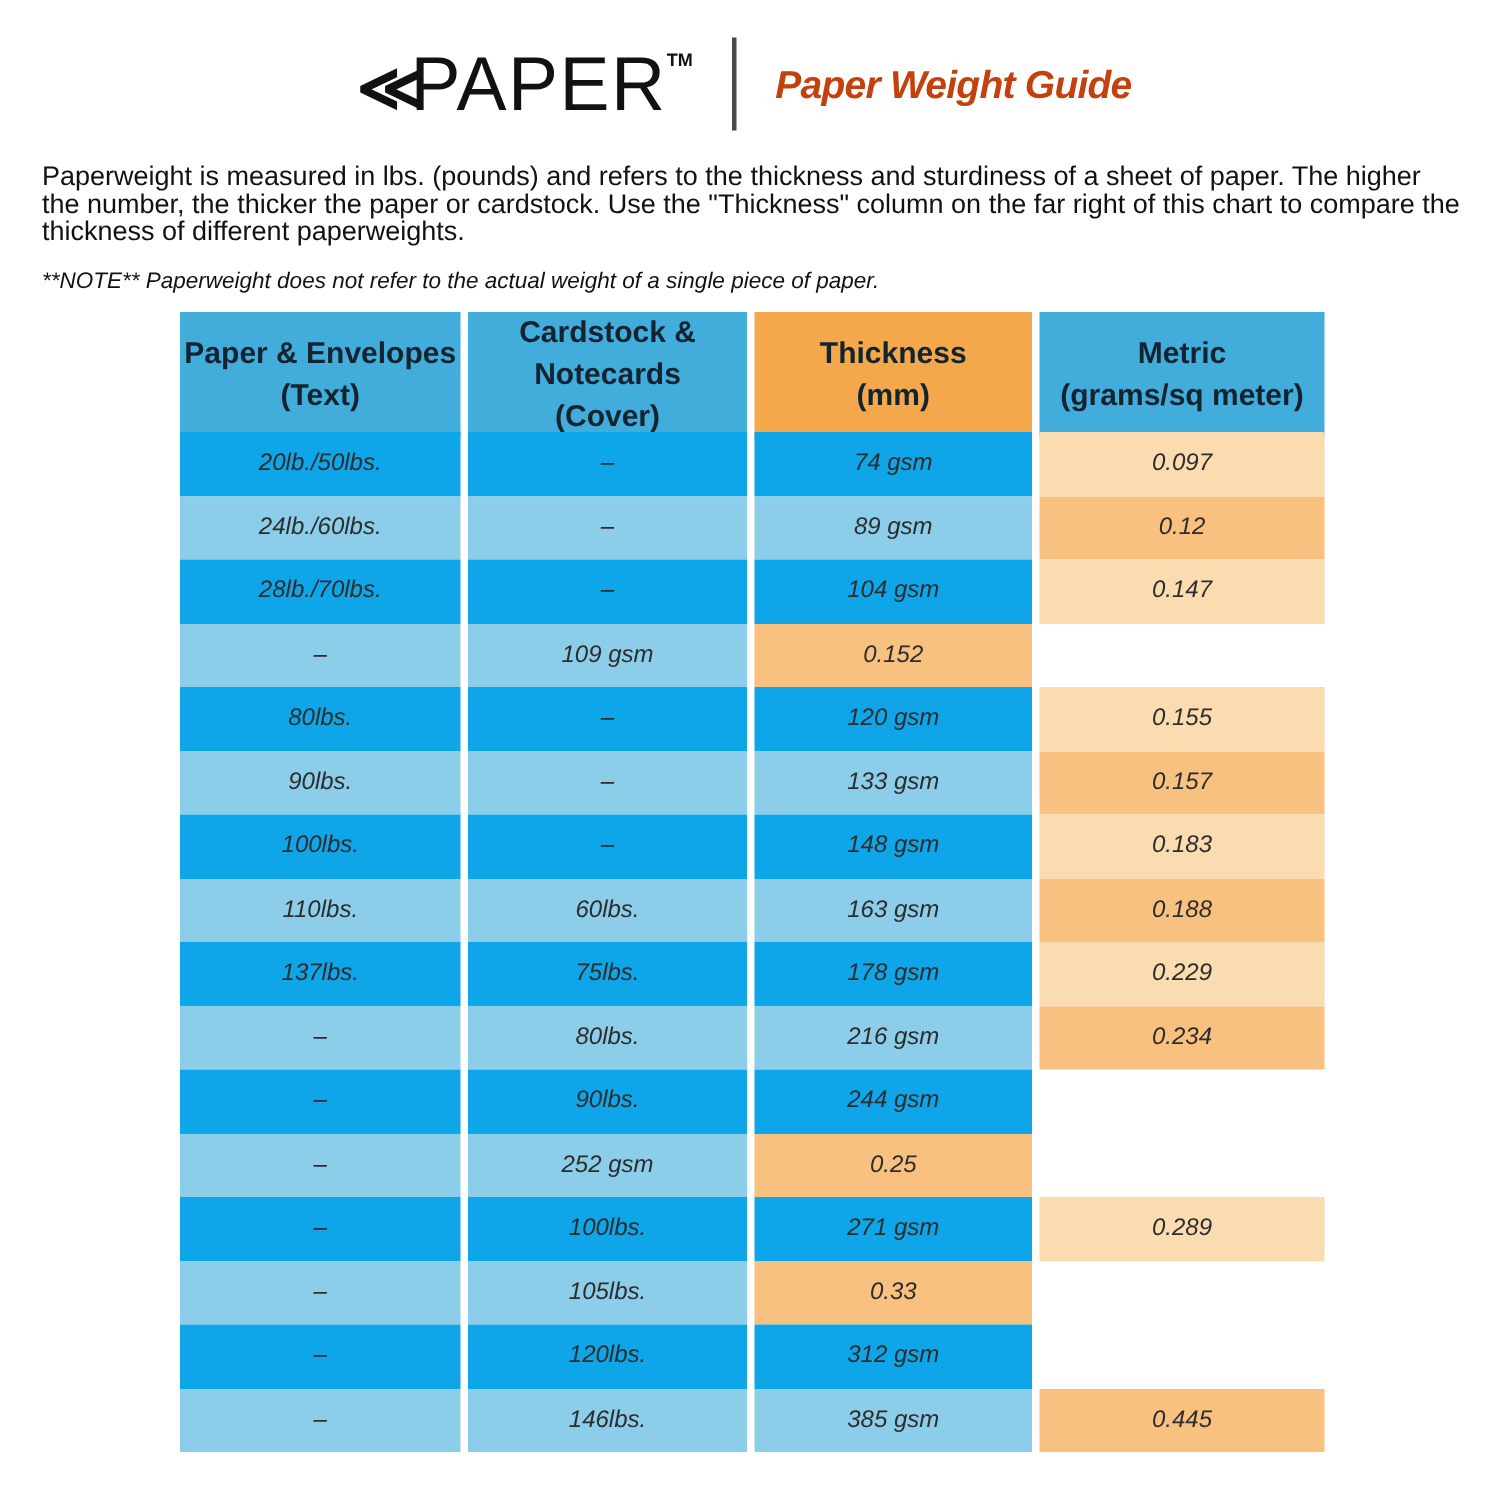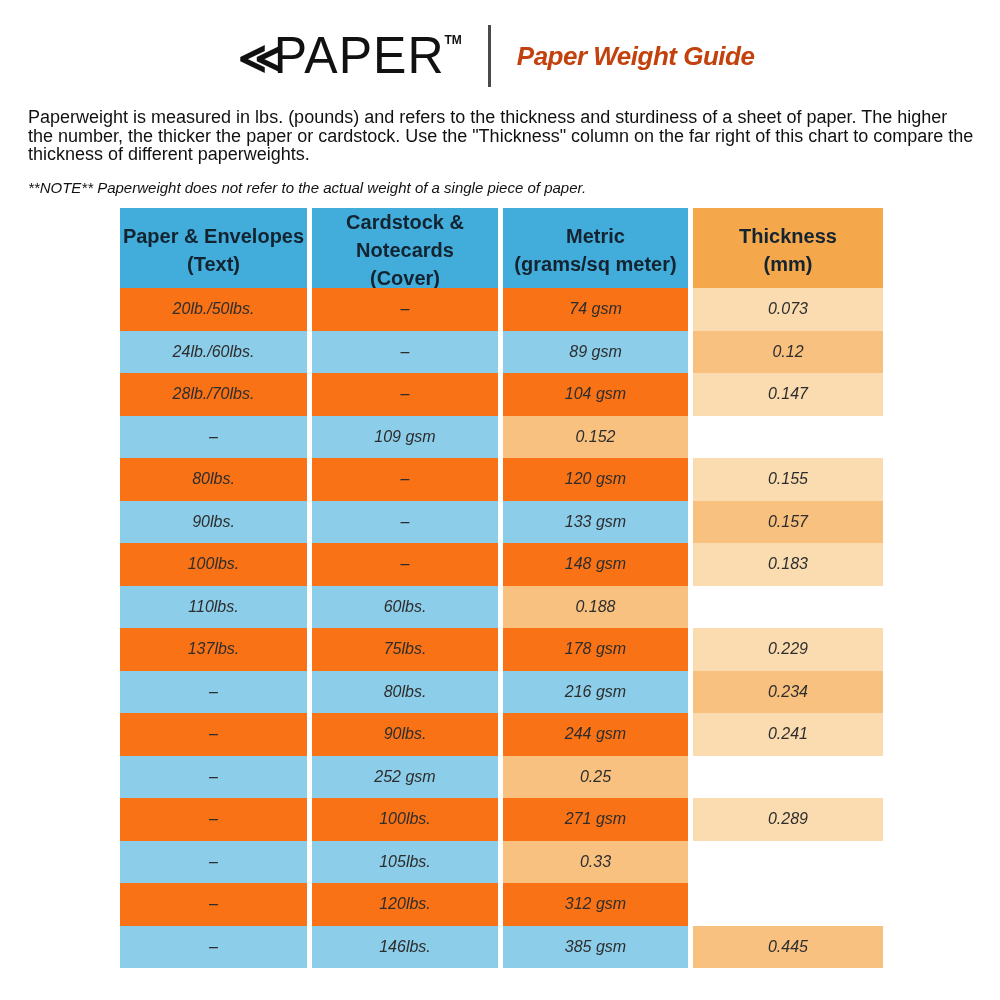--- a/index.html
+++ b/index.html
@@ -111,21 +111,21 @@
   .trow{ height:42.5px; }
   .cell{
     display:flex;
     align-items:center;
     justify-content:center;
     font-size:16px;
     font-style:italic;
     color:#2d2d2d;
     text-align:center;
   }
-  .trow.light .cell{ background:#f97316; }
+  .trow.light .cell{ background:#0ea5e9; }
   .trow.dark  .cell{ background:#8CCDE9; }
   .trow.light .cell.thick{ background:#FBDCB1; }
   .trow.dark  .cell.thick{ background:#F9C17F;text-align:center; }
 </style>
 </head>
 <body>
 
 <div class="top-header">
   <div class="logo">
     <span class="logo-chevron">≪</span>
@@ -142,35 +142,35 @@
 <div class="weight-table">
   <div class="thead-row">
     <div class="hcell">
       <span>Paper &amp; Envelopes</span>
       <span>(Text)</span>
     </div>
     <div class="hcell">
       <span>Cardstock &amp; Notecards</span>
       <span>(Cover)</span>
     </div>
+    <div class="hcell thick-h">
+      <span>Thickness</span>
+      <span>(mm)</span>
+    </div>
     <div class="hcell">
       <span>Metric</span>
       <span>(grams/sq meter)</span>
     </div>
-    <div class="hcell thick-h">
-      <span>Thickness</span>
-      <span>(mm)</span>
-    </div>
   </div>
   <div>
       <div class="trow light">
         <div class="cell">20lb./50lbs.</div>
         <div class="cell">–</div>
         <div class="cell">74 gsm</div>
-        <div class="cell thick">0.073</div>
+        <div class="cell thick">0.097</div>
       </div>
       <div class="trow dark">
         <div class="cell">24lb./60lbs.</div>
         <div class="cell">–</div>
         <div class="cell">89 gsm</div>
         <div class="cell thick">0.12</div>
       </div>
       <div class="trow light">
         <div class="cell">28lb./70lbs.</div>
         <div class="cell">–</div>
@@ -196,39 +196,39 @@
       </div>
       <div class="trow light">
         <div class="cell">100lbs.</div>
         <div class="cell">–</div>
         <div class="cell">148 gsm</div>
         <div class="cell thick">0.183</div>
       </div>
       <div class="trow dark">
         <div class="cell">110lbs.</div>
         <div class="cell">60lbs.</div>
+        <div class="cell">163 gsm</div>
         <div class="cell thick">0.188</div>
       </div>
       <div class="trow light">
         <div class="cell">137lbs.</div>
         <div class="cell">75lbs.</div>
         <div class="cell">178 gsm</div>
         <div class="cell thick">0.229</div>
       </div>
       <div class="trow dark">
         <div class="cell">–</div>
         <div class="cell">80lbs.</div>
         <div class="cell">216 gsm</div>
         <div class="cell thick">0.234</div>
       </div>
       <div class="trow light">
         <div class="cell">–</div>
         <div class="cell">90lbs.</div>
         <div class="cell">244 gsm</div>
-        <div class="cell thick">0.241</div>
       </div>
       <div class="trow dark">
         <div class="cell">–</div>
         <div class="cell">252 gsm</div>
         <div class="cell thick">0.25</div>
       </div>
       <div class="trow light">
         <div class="cell">–</div>
         <div class="cell">100lbs.</div>
         <div class="cell">271 gsm</div>

